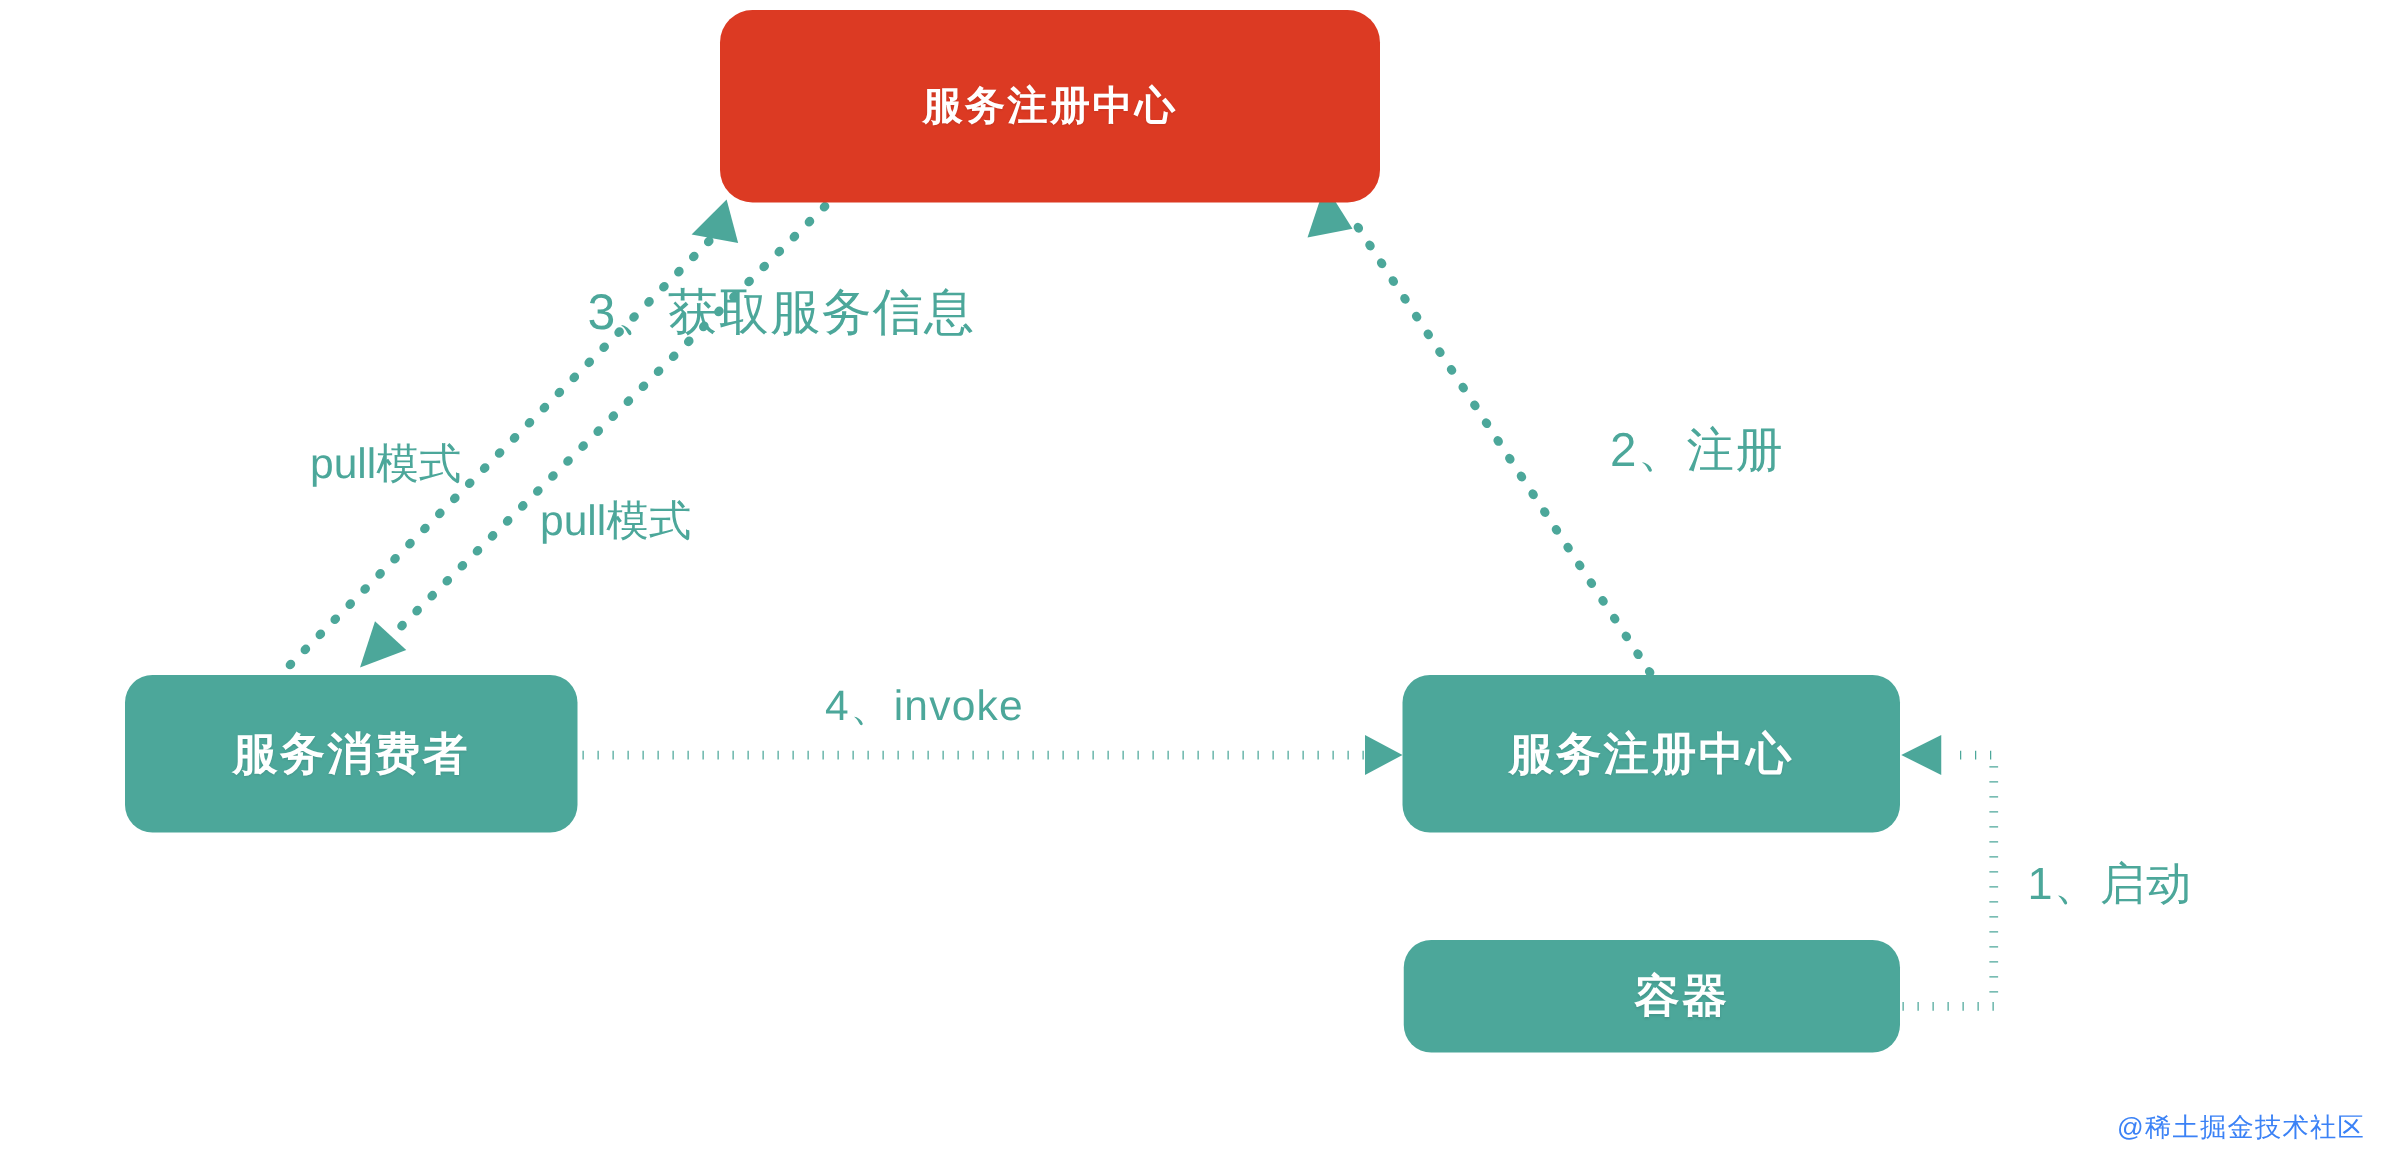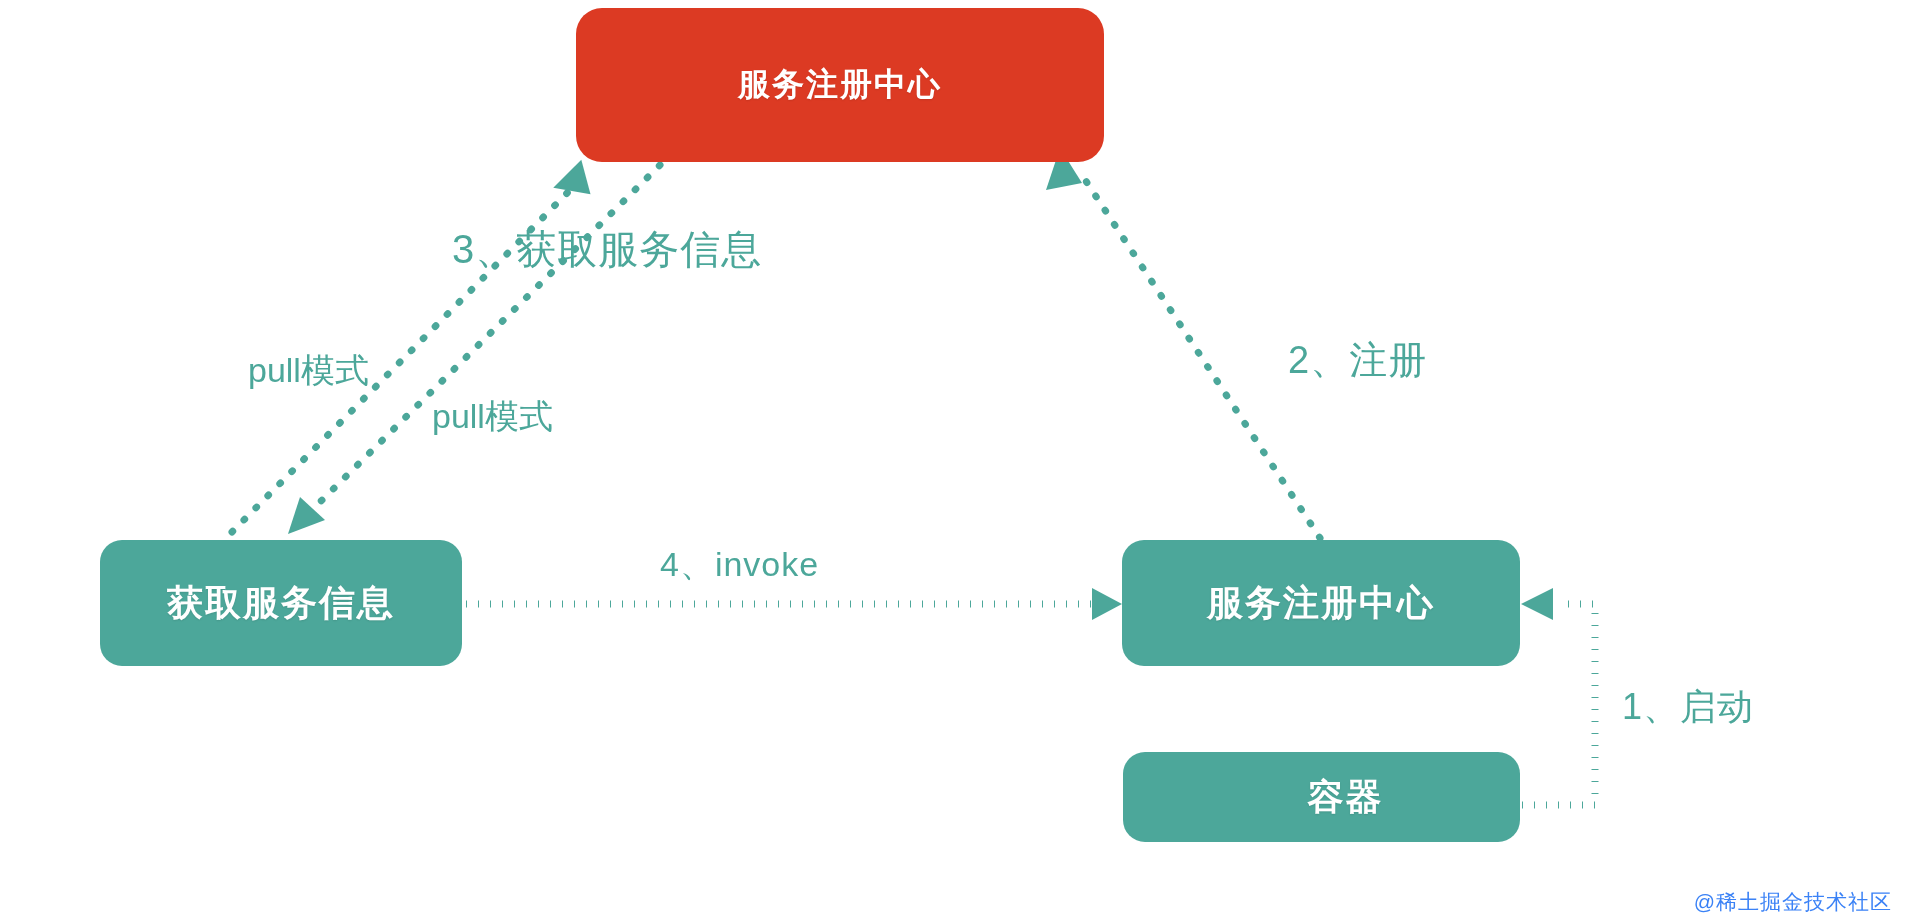--- a/index.html
+++ b/index.html
@@ -72,21 +72,21 @@
     font-size: 36px;
     padding-left: 48px;
   }
   .edge-label {
     position: absolute;
     color: #4CA79A;
     white-space: nowrap;
     z-index: 4;
     font-weight: 400;
   }
-  .lbl-fetch    { left: 452px;  top: 222px; font-size: 40px; letter-spacing: 1px; }
+  .lbl-fetch    { left: 470px;  top: 222px; font-size: 40px; letter-spacing: 1px; }
   .lbl-pull     { left: 248px;  top: 348px; font-size: 34px; }
   .lbl-push     { left: 432px;  top: 394px; font-size: 34px; }
   .lbl-register { left: 1288px; top: 335px; font-size: 38px; letter-spacing: 1px; text-align: right; }
   .lbl-invoke   { left: 660px;  top: 542px; font-size: 34px; letter-spacing: 1px; }
   .lbl-start    { left: 1622px; top: 683px; font-size: 36px; letter-spacing: 1px; }
   .watermark {
     position: absolute;
     right: 16px;
     bottom: 8px;
     font-size: 21px;
@@ -123,21 +123,21 @@
     </g>
 
     <g>
       <polyline points="1522,805 1595,805 1595,604 1560,604" fill="none" stroke="#4CA79A" stroke-width="7" stroke-dasharray="1 11" stroke-linecap="butt"></polyline>
       <polygon points="1521,604 1553,588 1553,620" fill="#4CA79A"></polygon>
     </g>
   </svg>
 
   <div class="node node-registry">服务注册中心</div>
 
-  <div class="node node-consumer">获取服务信息</div>
+  <div class="node node-consumer">服务消费者</div>
 
   <div class="node node-provider">服务注册中心</div>
 
   <div class="node node-container">容器</div>
 
   <div class="edge-label lbl-fetch">3、获取服务信息</div>
 
   <div class="edge-label lbl-pull">pull模式</div>
 
   <div class="edge-label lbl-push">pull模式</div>

